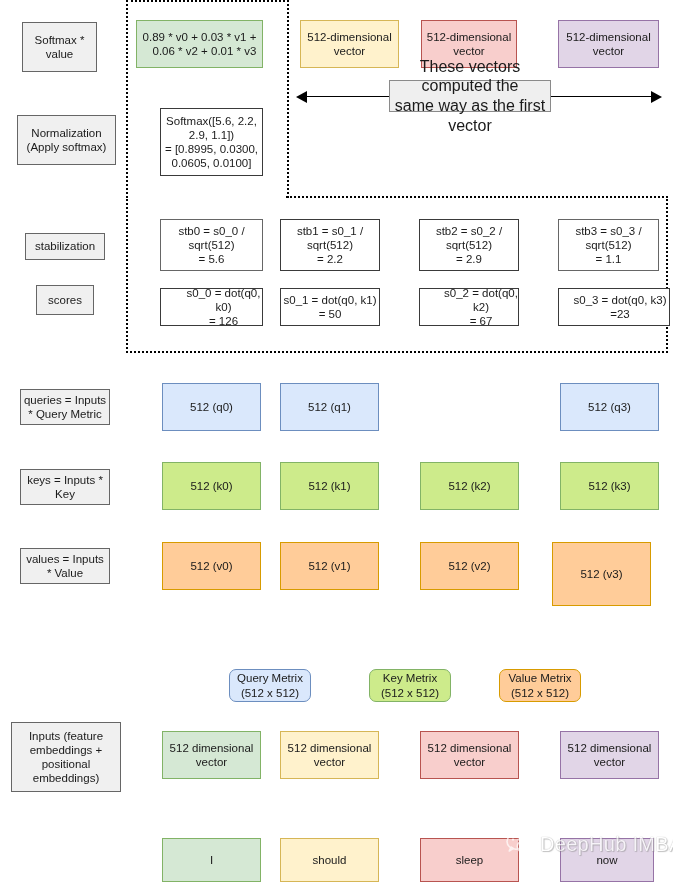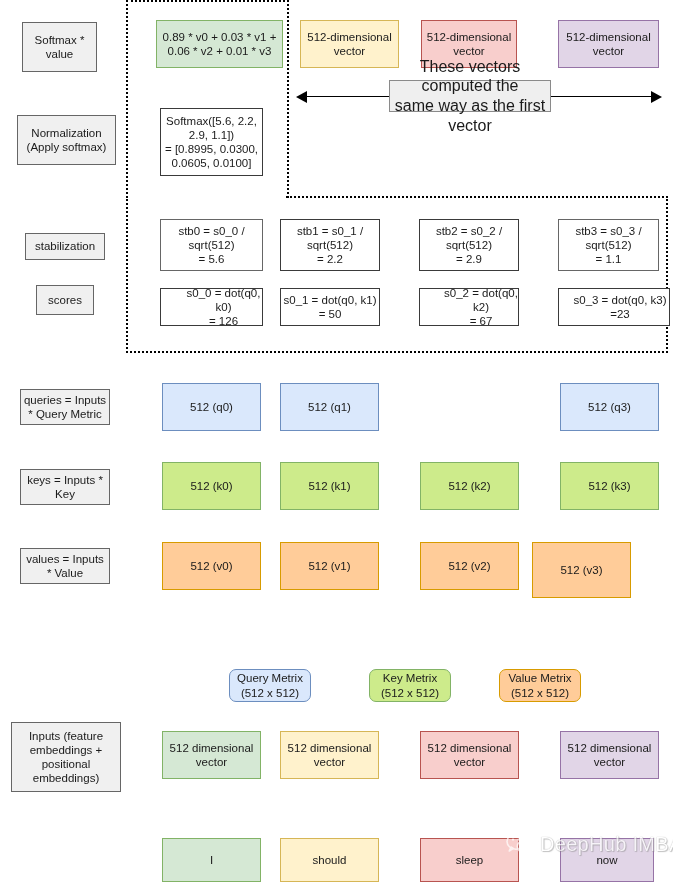--- a/index.html
+++ b/index.html
@@ -126,21 +126,21 @@
 Key</div>
 
   <div class="box label-box" style="left:20px; top:548px; width:90px; height:36px;">values = Inputs
 * Value</div>
 
   <div class="box label-box" style="left:11px; top:722px; width:110px; height:70px;">Inputs (feature
 embeddings +
 positional
 embeddings)</div>
 
-  <div class="box vec-box" style="left:156px; top:20px; width:127px; height:48px; background:#d5e8d4; border:1px solid #82b366;">0.89 * v0 + 0.03 * v1 +
+  <div class="box vec-box" style="left:136px; top:20px; width:127px; height:48px; background:#d5e8d4; border:1px solid #82b366;text-align:right;">0.89 * v0 + 0.03 * v1 +
 0.06 * v2 + 0.01 * v3</div>
 
   <div class="box vec-box" style="left:300px; top:20px; width:99px; height:48px; background:#fff2cc; border:1px solid #d6b656;">512-dimensional
 vector</div>
 
   <div class="box vec-box" style="left:421px; top:20px; width:96px; height:48px; background:#f8cecc; border:1px solid #b85450;">512-dimensional
 vector</div>
 
   <div class="box vec-box" style="left:558px; top:20px; width:101px; height:48px; background:#e1d5e7; border:1px solid #9673a6;">512-dimensional
 vector</div>
@@ -183,21 +183,21 @@
   <div class="box vec-box" style="left:560px; top:383px; width:99px; height:48px; background:#dae8fc; border:1px solid #6c8ebf;">512 (q3)</div>
 
   <div class="box vec-box" style="left:162px; top:462px; width:99px; height:48px; background:#cdeb8b; border:1px solid #82b366;">512 (k0)</div>
   <div class="box vec-box" style="left:280px; top:462px; width:99px; height:48px; background:#cdeb8b; border:1px solid #82b366;">512 (k1)</div>
   <div class="box vec-box" style="left:420px; top:462px; width:99px; height:48px; background:#cdeb8b; border:1px solid #82b366;">512 (k2)</div>
   <div class="box vec-box" style="left:560px; top:462px; width:99px; height:48px; background:#cdeb8b; border:1px solid #82b366;">512 (k3)</div>
 
   <div class="box vec-box" style="left:162px; top:542px; width:99px; height:48px; background:#ffcc99; border:1px solid #d79b00;">512 (v0)</div>
   <div class="box vec-box" style="left:280px; top:542px; width:99px; height:48px; background:#ffcc99; border:1px solid #d79b00;">512 (v1)</div>
   <div class="box vec-box" style="left:420px; top:542px; width:99px; height:48px; background:#ffcc99; border:1px solid #d79b00;">512 (v2)</div>
-  <div class="box vec-box" style="left:532px; top:542px; width:99px; height:56px; background:#ffcc99; border:1px solid #d79b00;">512 (v3)</div>
+  <div class="box vec-box" style="left:552px; top:542px; width:99px; height:64px; background:#ffcc99; border:1px solid #d79b00;">512 (v3)</div>
 
   <div class="box rounded" style="left:229px; top:661px; width:82px; height:33px; background:#dae8fc; border:1px solid #6c8ebf;">Query Metrix
 (512 x 512)</div>
   <div class="box rounded" style="left:369px; top:661px; width:82px; height:33px; background:#cdeb8b; border:1px solid #82b366;">Key Metrix
 (512 x 512)</div>
   <div class="box rounded" style="left:499px; top:661px; width:82px; height:33px; background:#ffcc99; border:1px solid #d79b00;">Value Metrix
 (512 x 512)</div>
 
   <div class="box vec-box" style="left:162px; top:731px; width:99px; height:48px; background:#d5e8d4; border:1px solid #82b366;">512 dimensional
 vector</div>

